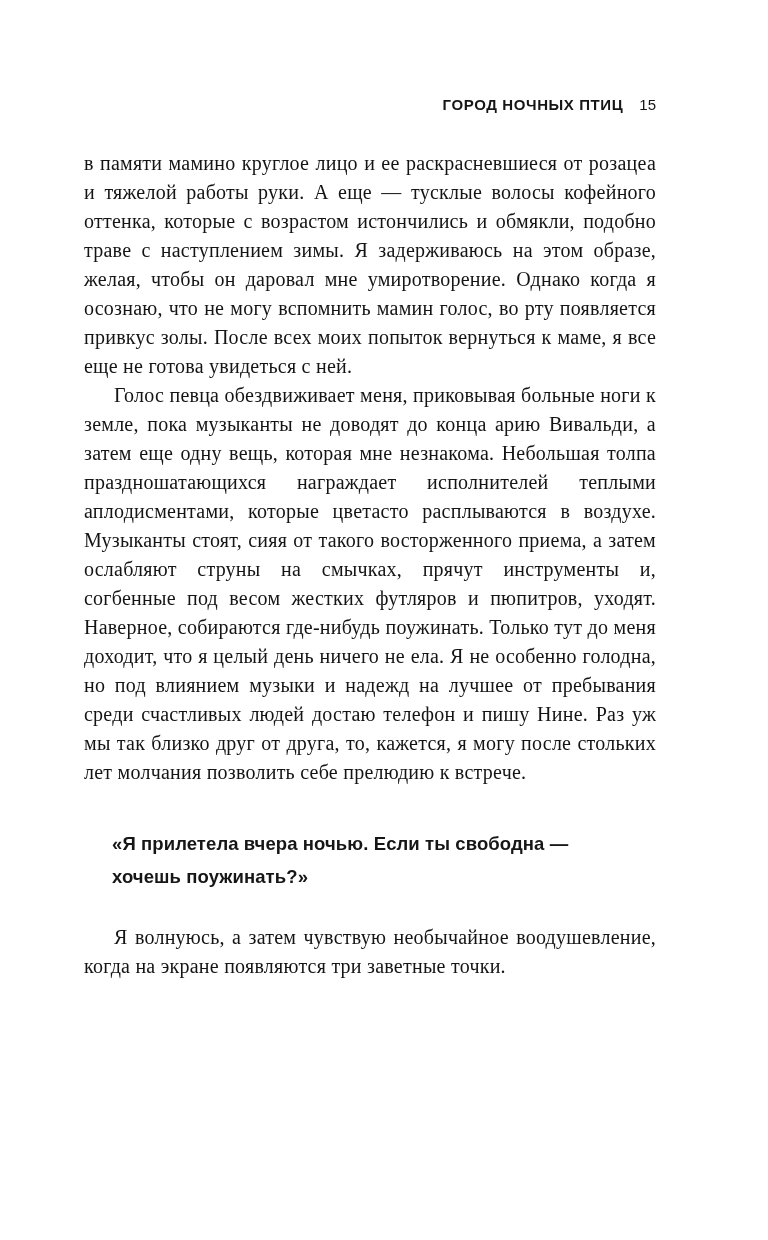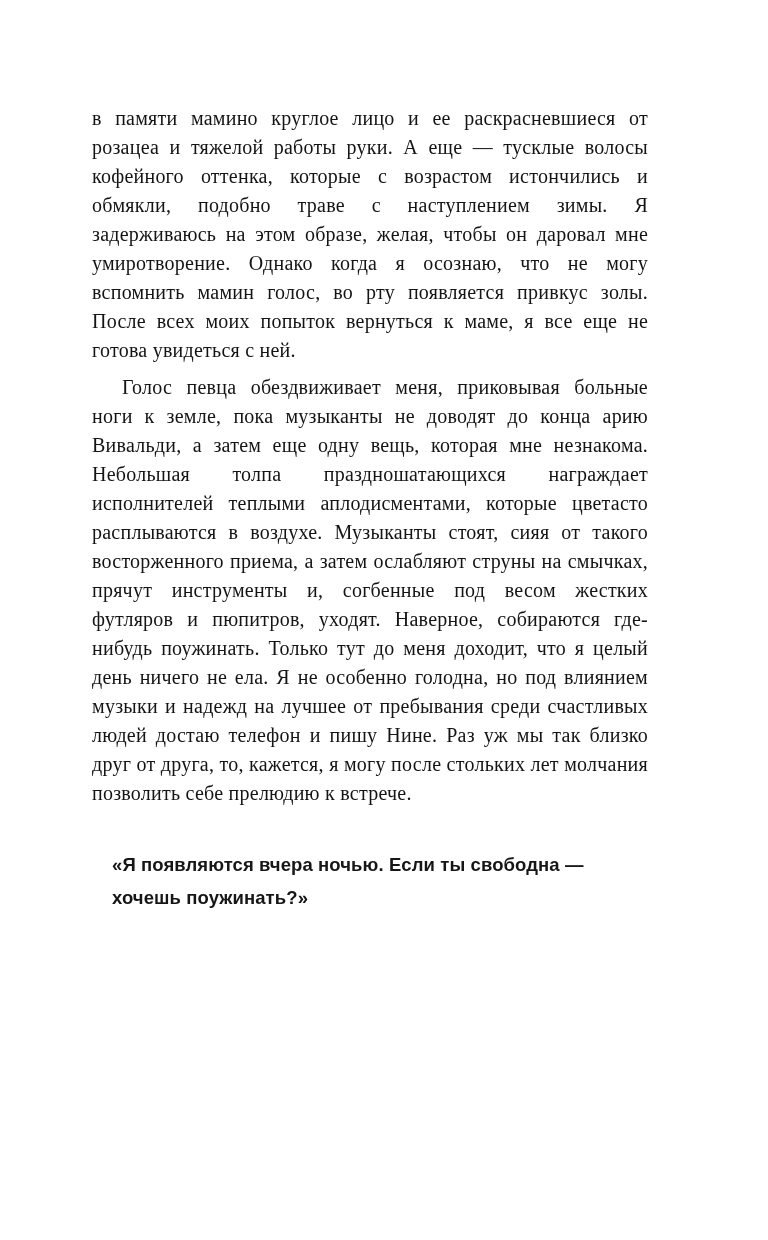--- a/index.html
+++ b/index.html
@@ -38,21 +38,21 @@
     color: #161616;
   }
   .body-text {
     font-family: "Liberation Serif", "DejaVu Serif", serif;
     font-size: 20px;
     line-height: 29px;
     text-align: justify;
     letter-spacing: 0.012em;
   }
   .para {
-    margin: 8px;
+    margin: 0;
   }
   .para.indent {
     text-indent: 30px;
     font-family: Liberation Serif, serif;
   }
   .message-quote {
     font-family: "Liberation Sans", "DejaVu Sans", sans-serif;
     font-weight: 700;
     font-size: 18.5px;
     line-height: 33px;
@@ -61,24 +61,29 @@
     margin: 40px 0 30px 28px;
     white-space: pre-line;
     color: #161616;
   }
 </style>
 </head>
 <body>
 
 <div class="page">
 
+  <header class="running-head">
+    <span class="head-title">ГОРОД НОЧНЫХ ПТИЦ</span>
+    <span class="head-page">15</span>
+  </header>
 
   <main class="body-text">
     <p class="para">в памяти мамино круглое лицо и ее раскрасневшиеся от розацеа и тяжелой работы руки. А еще — тусклые волосы кофейного оттенка, которые с возрастом истончились и обмякли, подобно траве с наступлением зимы. Я задерживаюсь на этом образе, желая, чтобы он даровал мне умиротворение. Однако когда я осознаю, что не могу вспомнить мамин голос, во рту появляется привкус золы. После всех моих попыток вернуться к маме, я все еще не готова увидеться с ней.</p>
 
     <p class="para indent">Голос певца обездвиживает меня, приковывая больные ноги к земле, пока музыканты не доводят до конца арию Вивальди, а затем еще одну вещь, которая мне незнакома. Небольшая толпа праздношатающихся награждает исполнителей теплыми аплодисментами, которые цветасто расплываются в воздухе. Музыканты стоят, сияя от такого восторженного приема, а затем ослабляют струны на смычках, прячут инструменты и, согбенные под весом жестких футляров и пюпитров, уходят. Наверное, собираются где-нибудь поужинать. Только тут до меня доходит, что я целый день ничего не ела. Я не особенно голодна, но под влиянием музыки и надежд на лучшее от пребывания среди счастливых людей достаю телефон и пишу Нине. Раз уж мы так близко друг от друга, то, кажется, я могу после стольких лет молчания позволить себе прелюдию к встрече.</p>
 
-    <div class="message-quote">«Я появляются вчера ночью. Если ты свободна —
+    <div class="message-quote">«Я прилетела вчера ночью. Если ты свободна —
 хочешь поужинать?»</div>
 
+    <p class="para indent">Я волнуюсь, а затем чувствую необычайное воодушевление, когда на экране появляются три заветные точки.</p>
   </main>
 
 </div>
 
 </body></html>

